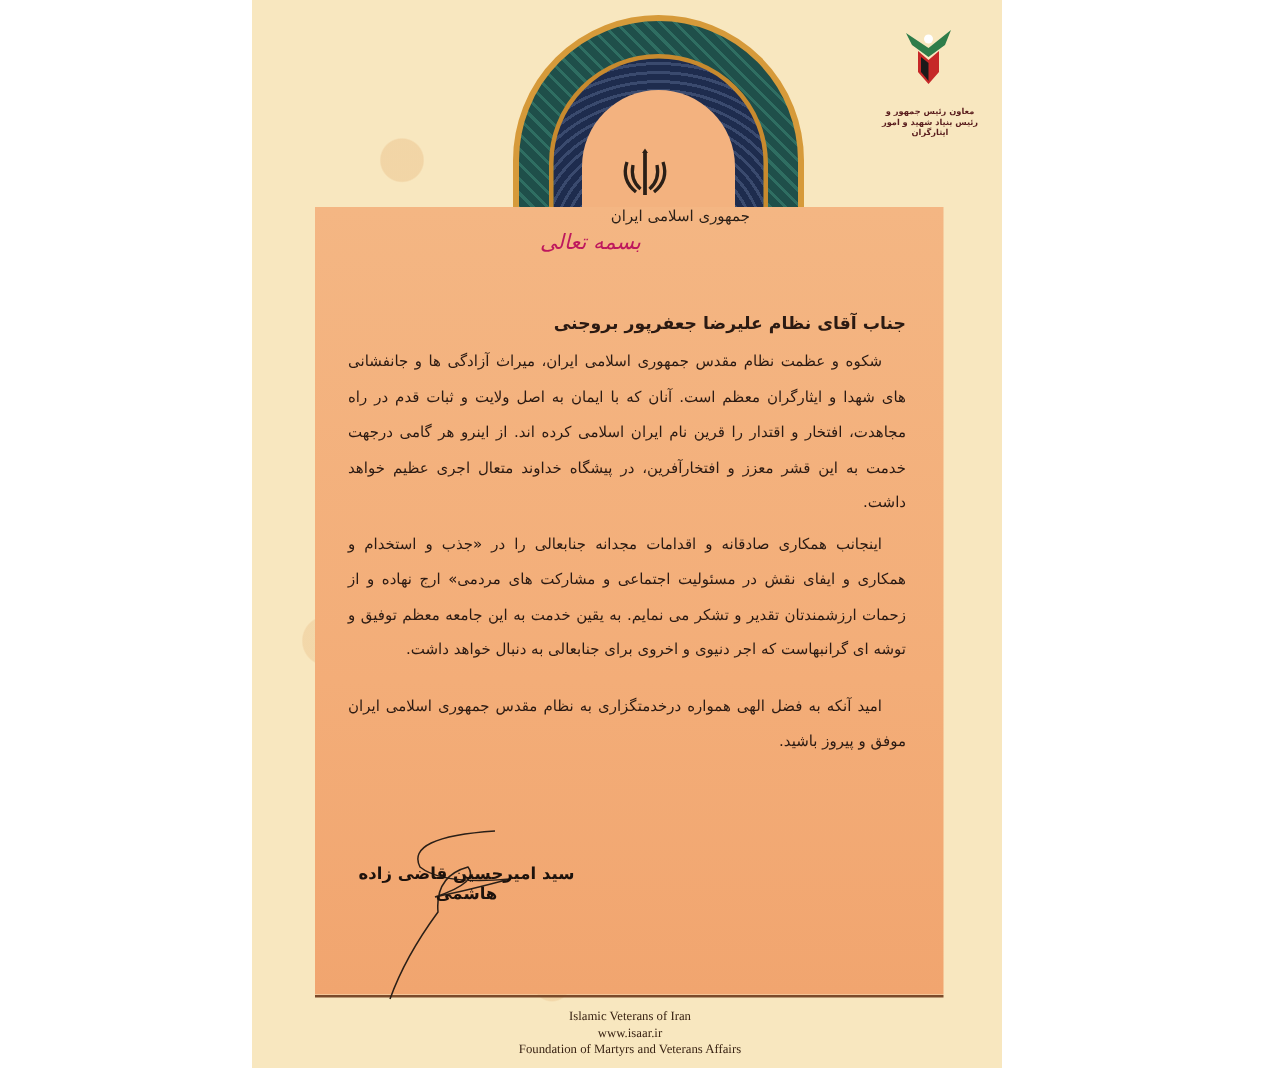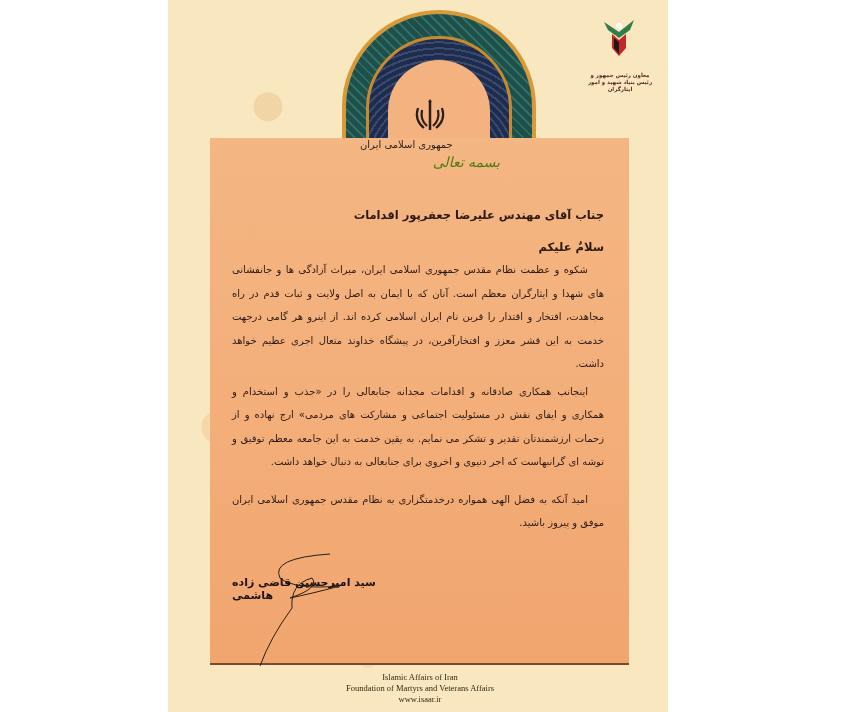--- a/index.html
+++ b/index.html
@@ -16,32 +16,32 @@
     background: repeating-linear-gradient(45deg, #1f4f4a 0 5px, #2f6e62 5px 7px), #1f4f4a;
     border:4px solid #d69a3a; box-sizing:border-box; }
   .arch-inner { position:absolute; left:366px; top:36px; width:146px; height:220px; border-radius:73px 73px 0 0;
     background: repeating-radial-gradient(circle at 50% 60%, #1e2c4e 0 4px, #3a4a6e 4px 6px);
     border:3px solid #c88a2e; box-sizing:border-box; }
   .arch-core { position:absolute; left:388px; top:60px; width:102px; height:200px; border-radius:51px 51px 0 0; background:#f3b27f; }
   .panel { position:absolute; left:210px; top:138px; width:419px; height:525px;
     background:linear-gradient(180deg,#f4b683 0%,#f3ad78 60%,#f1a56f 100%);
     box-shadow: 0 2px 0 #7a4a2a; }
   .emblem { position:absolute; left:410px; top:98px; width:36px; height:40px; color:#2a1f17; font-size:28px; text-align:center; line-height:40px; }
-  .header-fa { position:absolute; left:360px; top:139px; width:140px; text-align:left; font-size:10px; color:#2a1f17; direction:rtl; }
-  .header-cal { position:absolute; left:360px; top:154px; width:140px; text-align:right; font-size:14px; color:#4d7c0f; font-style:italic; direction:rtl; }
+  .header-fa { position:absolute; left:360px; top:139px; width:140px; text-align:right; font-size:10px; color:#2a1f17; direction:rtl; }
+  .header-cal { position:absolute; left:360px; top:154px; width:140px; text-align:left; font-size:14px; color:#be185d; font-style:italic; direction:rtl; }
   .logo { position:absolute; left:600px; top:14px; width:38px; height:48px; }
   .logo-text { position:absolute; left:575px; top:72px; width:90px; font-size:5.5px; line-height:7px; color:#5a1e1e; font-weight:bold; text-align:center; direction:rtl; }
   .content { position:absolute; left:232px; top:204px; width:372px; direction:rtl; text-align:right; color:#2b1a12; }
   .recip { font-weight:bold; font-size:11.5px; line-height:22px; }
   .greet { font-weight:bold; font-size:11.5px; margin-top:14px; }
   .para { font-size:10px; line-height:23.5px; text-align:justify; text-align-last:right; }
   .p1 { margin-top:4px; text-indent:16px; }
   .p2 { margin-top:4px; text-indent:16px; }
   .p3 { margin-top:14px; text-indent:16px; }
-  .sig { position:absolute; left:232px; top:576px; width:158px; text-align:left; direction:rtl; font-weight:bold; font-size:11px; color:#1d120c; }
+  .sig { position:absolute; left:232px; top:576px; width:158px; text-align:center; direction:rtl; font-weight:bold; font-size:11px; color:#1d120c; }
   .scribble { position:absolute; left:250px; top:548px; width:110px; height:120px; }
   .footer { position:absolute; left:300px; top:672px; width:240px; text-align:center; font-family:"Liberation Serif", serif; font-size:8.5px; line-height:11px; color:#3a2414; }
 </style>
 </head>
 <body>
 
 <div class="page"></div>
 <div class="arch-outer"></div>
 <div class="arch-inner"></div>
 <div class="arch-core"></div>
@@ -61,29 +61,28 @@
 
 <svg class="emblem" viewBox="0 0 36 40" style="left:412px;top:96px;">
   <path d="M6 12 Q2 24 12 32 M30 12 Q34 24 24 32 M10 14 Q8 24 15 30 M26 14 Q28 24 21 30" stroke="#2a1f17" stroke-width="2.2" fill="none"></path>
   <line x1="18" y1="6" x2="18" y2="34" stroke="#2a1f17" stroke-width="2.5"></line>
   <path d="M16 6 L18 3 L20 6 Z" fill="#2a1f17"></path>
 </svg>
 <div class="header-fa">جمهوری اسلامی ایران</div>
 <div class="header-cal">بسمه تعالی</div>
 
 <div class="content">
-  <div class="recip">جناب آقای مهندس علیرضا جعفرپور اقدامات</div>
-  <div class="greet">سلامٌ علیکم</div>
+  <div class="recip">جناب آقای نظام علیرضا جعفرپور بروجنی</div>
   <div class="para p1">شکوه و عظمت نظام مقدس جمهوری اسلامی ایران، میراث آزادگی ها و جانفشانی های شهدا و ایثارگران معظم است. آنان که با ایمان به اصل ولایت و ثبات قدم در راه مجاهدت، افتخار و اقتدار را قرین نام ایران اسلامی کرده اند. از اینرو هر گامی درجهت خدمت به این قشر معزز و افتخارآفرین، در پیشگاه خداوند متعال اجری عظیم خواهد داشت.</div>
   <div class="para p2">اینجانب همکاری صادقانه و اقدامات مجدانه جنابعالی را در «جذب و استخدام و همکاری و ایفای نقش در مسئولیت اجتماعی و مشارکت های مردمی» ارج نهاده و از زحمات ارزشمندتان تقدیر و تشکر می نمایم. به یقین خدمت به این جامعه معظم توفیق و توشه ای گرانبهاست که اجر دنیوی و اخروی برای جنابعالی به دنبال خواهد داشت.</div>
   <div class="para p3">امید آنکه به فضل الهی همواره درخدمتگزاری به نظام مقدس جمهوری اسلامی ایران موفق و پیروز باشید.</div>
 </div>
 
 <svg class="scribble" viewBox="0 0 110 120">
   <path d="M80 6 Q20 10 30 30 Q45 42 90 38 Q60 46 40 50 Q70 40 62 30 Q40 36 42 60 Q20 90 10 118" stroke="#2a1f17" stroke-width="1" fill="none"></path>
 </svg>
 <div class="sig">سید امیرحسین قاضی زاده هاشمی</div>
 
 <div class="footer">
-  <div>Islamic Affairs of Iran</div>
+  <div>Islamic Veterans of Iran</div>
+  <div>www.isaar.ir</div>
   <div>Foundation of Martyrs and Veterans Affairs</div>
-  <div>www.isaar.ir</div>
 </div>
 
 </body></html>

